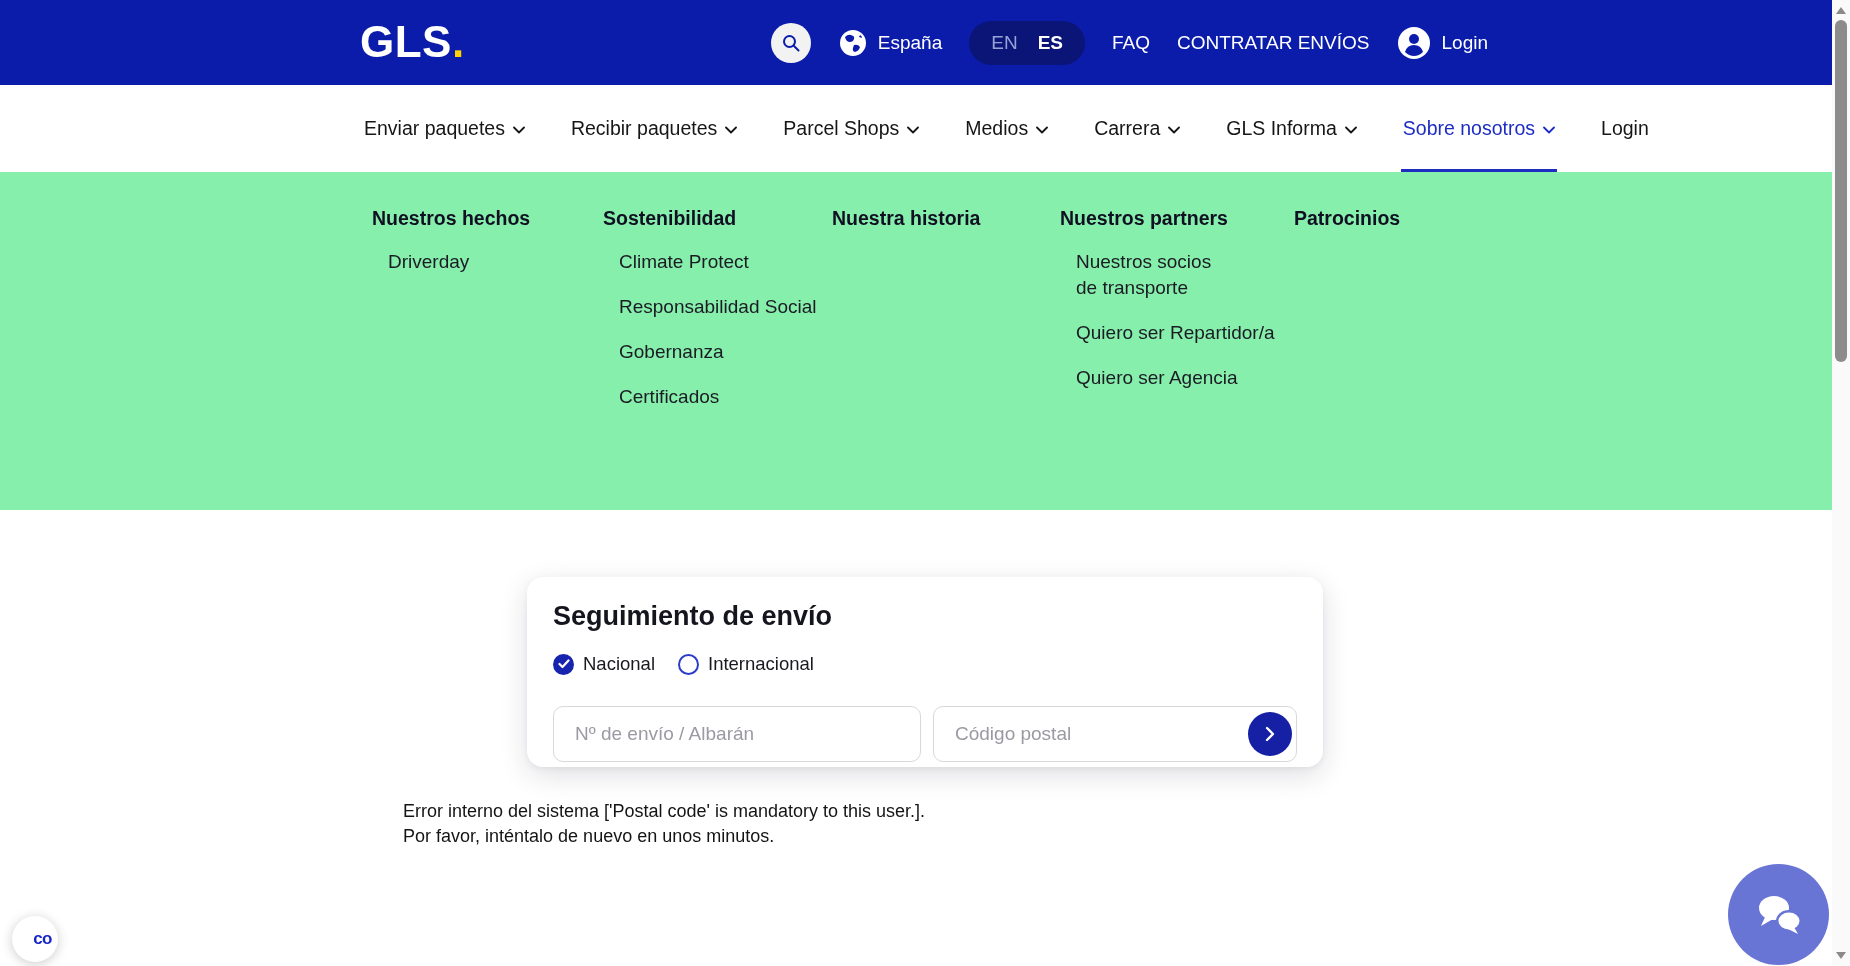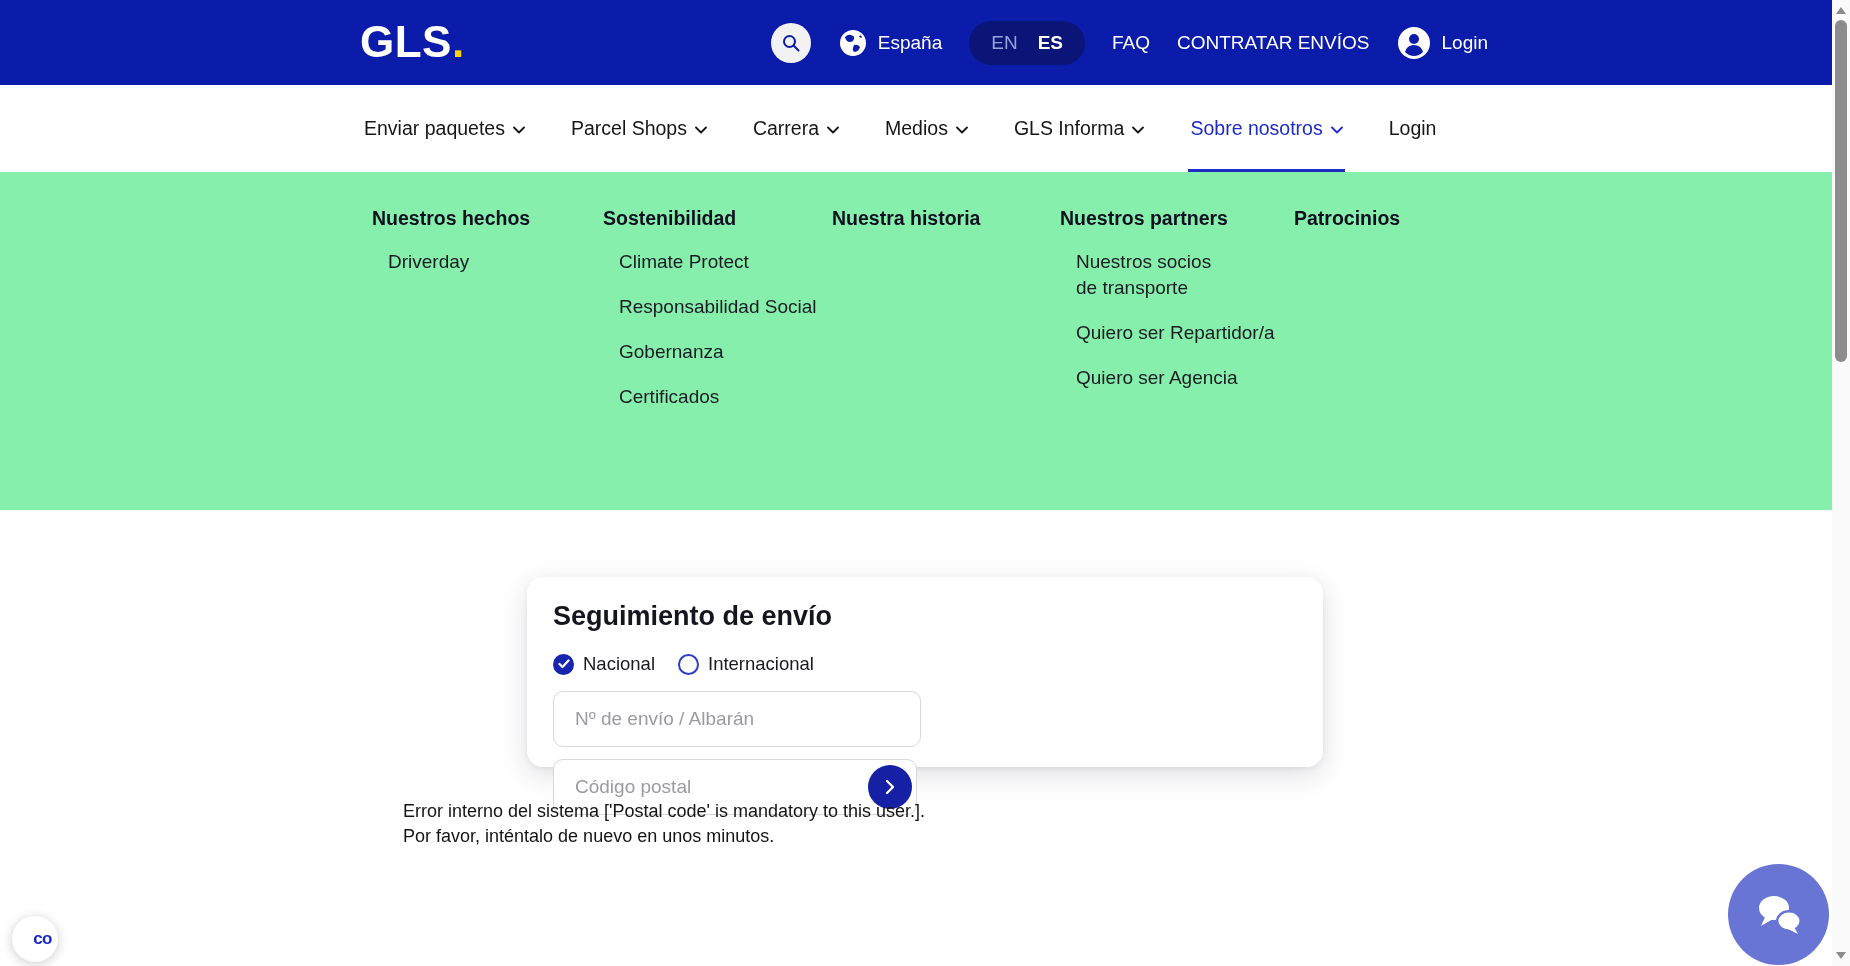--- a/index.html
+++ b/index.html
@@ -40,21 +40,21 @@
   .mm-col.c3 .mm-item.wrap{max-width:158px;}
 
   
   .card{position:absolute;left:527px;top:577px;width:796px;height:190px;background:#ffffff;border-radius:16px;
         box-shadow:0 8px 28px rgba(25,25,60,0.14),0 2px 6px rgba(0,0,0,0.05);box-sizing:border-box;padding:23px 26px;}
   .card-title{font-size:27px;font-weight:bold;color:#15151d;line-height:32px;}
   .radio-row{margin-top:21px;display:flex;align-items:center;gap:23px;}
   .radio{display:flex;align-items:center;gap:9px;font-size:18.5px;color:#19191f;cursor:pointer;}
   .rc-checked{width:21px;height:21px;border-radius:50%;background:#1724ae;display:flex;align-items:center;justify-content:center;flex:0 0 auto;}
   .rc-unchecked{width:17px;height:17px;border-radius:50%;border:2px solid #2b3cc8;background:#ffffff;flex:0 0 auto;}
-  .inputs-row{margin-top:16px;display:flex;gap:12px;flex-direction:column;}
+  .inputs-row{margin-top:31px;display:flex;gap:12px;}
   .text-input{height:56px;border:1px solid #d8d8d8;border-radius:10px;font-size:19px;color:#333;padding:0 21px;box-sizing:border-box;
               font-family:"Liberation Sans",sans-serif;outline:none;background:#fff;}
   .text-input::placeholder{color:#9a9aa2;}
   .inp1{width:368px;}
   .inp2-wrap{position:relative;width:364px;}
   .inp2{width:364px;}
   .go-btn{position:absolute;right:5px;top:6px;width:44px;height:44px;border-radius:50%;background:#1520a5;border:none;
           display:flex;align-items:center;justify-content:center;cursor:pointer;}
 
   
@@ -128,37 +128,45 @@
     <div class="nav-items">
       <div class="nav-item">
         <span>Enviar paquetes</span>
         <span class="chev">
             <svg width="12" height="8" viewBox="0 0 12 8">
               <path d="M1 1.5 L6 6.5 L11 1.5" fill="none" stroke="currentColor" stroke-width="1.8" stroke-linecap="round" stroke-linejoin="round"></path>
             </svg>
           </span>
       </div>
       <div class="nav-item">
+        <span>Recibir paquetes</span>
+        <span class="chev">
+            <svg width="12" height="8" viewBox="0 0 12 8">
+              <path d="M1 1.5 L6 6.5 L11 1.5" fill="none" stroke="currentColor" stroke-width="1.8" stroke-linecap="round" stroke-linejoin="round"></path>
+            </svg>
+          </span>
+      </div>
+      <div class="nav-item">
         <span>Parcel Shops</span>
         <span class="chev">
             <svg width="12" height="8" viewBox="0 0 12 8">
               <path d="M1 1.5 L6 6.5 L11 1.5" fill="none" stroke="currentColor" stroke-width="1.8" stroke-linecap="round" stroke-linejoin="round"></path>
             </svg>
           </span>
       </div>
       <div class="nav-item">
+        <span>Medios</span>
+        <span class="chev">
+            <svg width="12" height="8" viewBox="0 0 12 8">
+              <path d="M1 1.5 L6 6.5 L11 1.5" fill="none" stroke="currentColor" stroke-width="1.8" stroke-linecap="round" stroke-linejoin="round"></path>
+            </svg>
+          </span>
+      </div>
+      <div class="nav-item">
         <span>Carrera</span>
-        <span class="chev">
-            <svg width="12" height="8" viewBox="0 0 12 8">
-              <path d="M1 1.5 L6 6.5 L11 1.5" fill="none" stroke="currentColor" stroke-width="1.8" stroke-linecap="round" stroke-linejoin="round"></path>
-            </svg>
-          </span>
-      </div>
-      <div class="nav-item">
-        <span>Medios</span>
         <span class="chev">
             <svg width="12" height="8" viewBox="0 0 12 8">
               <path d="M1 1.5 L6 6.5 L11 1.5" fill="none" stroke="currentColor" stroke-width="1.8" stroke-linecap="round" stroke-linejoin="round"></path>
             </svg>
           </span>
       </div>
       <div class="nav-item">
         <span>GLS Informa</span>
         <span class="chev">
             <svg width="12" height="8" viewBox="0 0 12 8">

